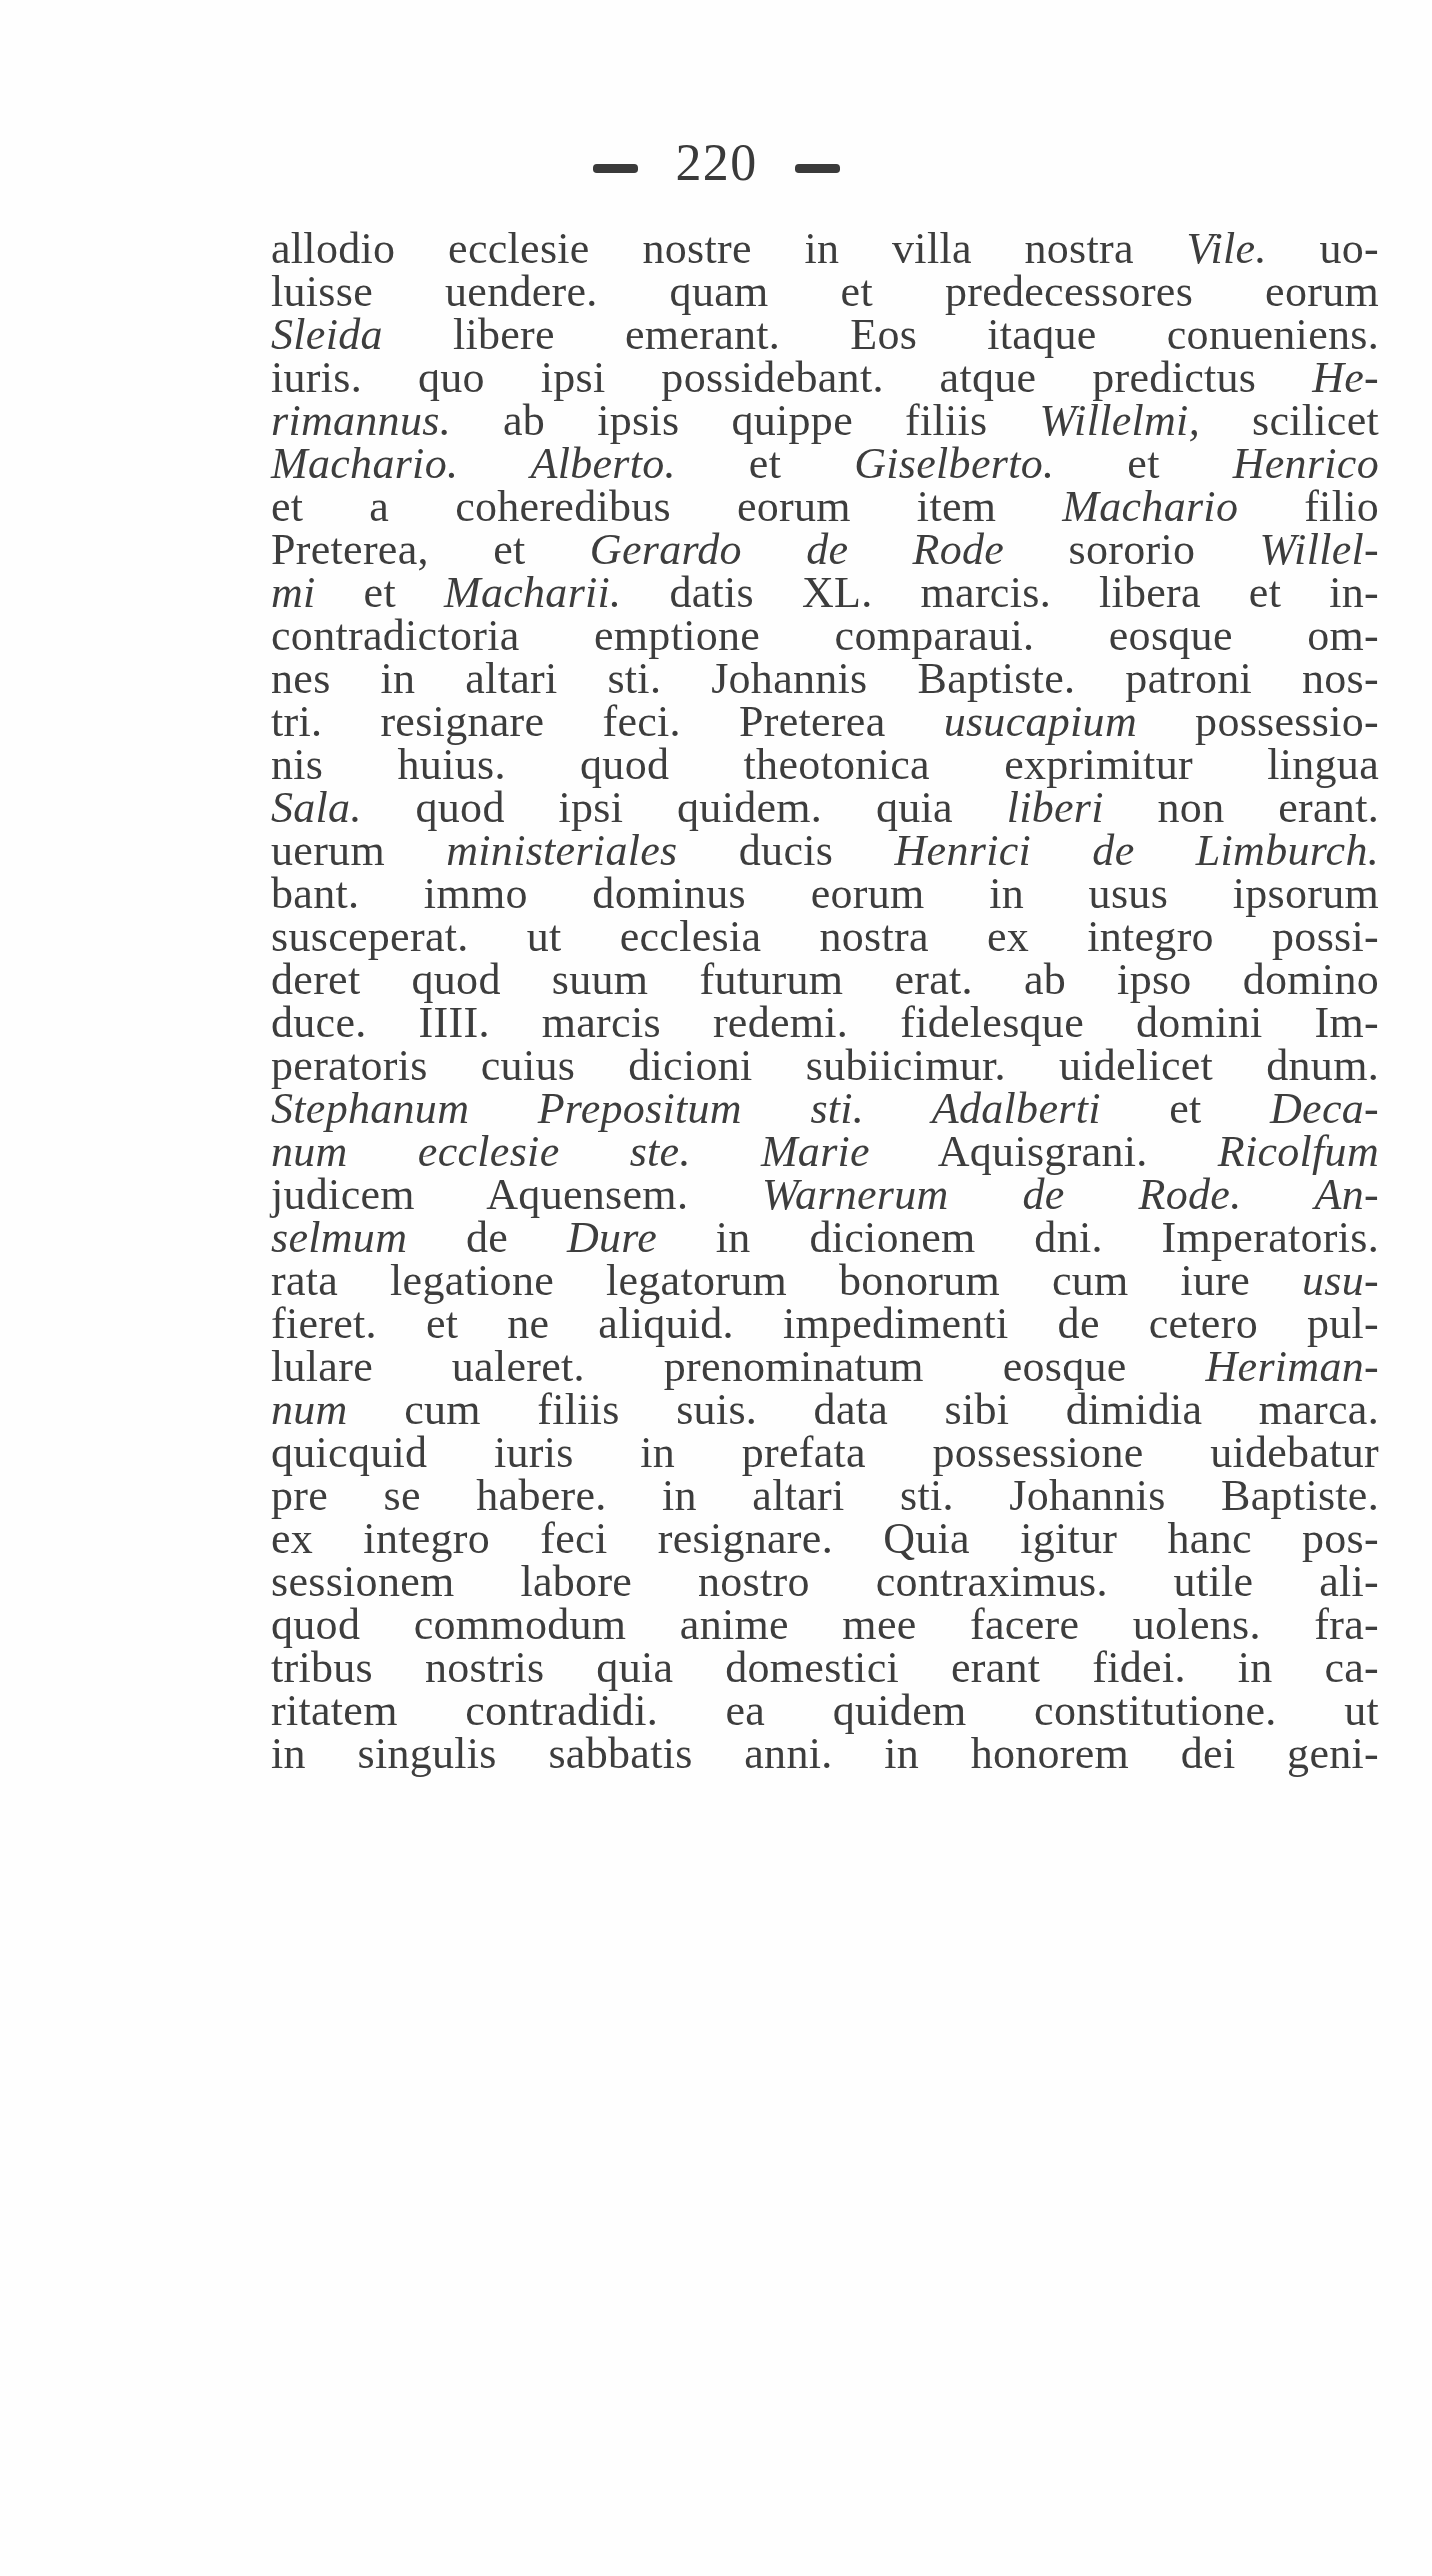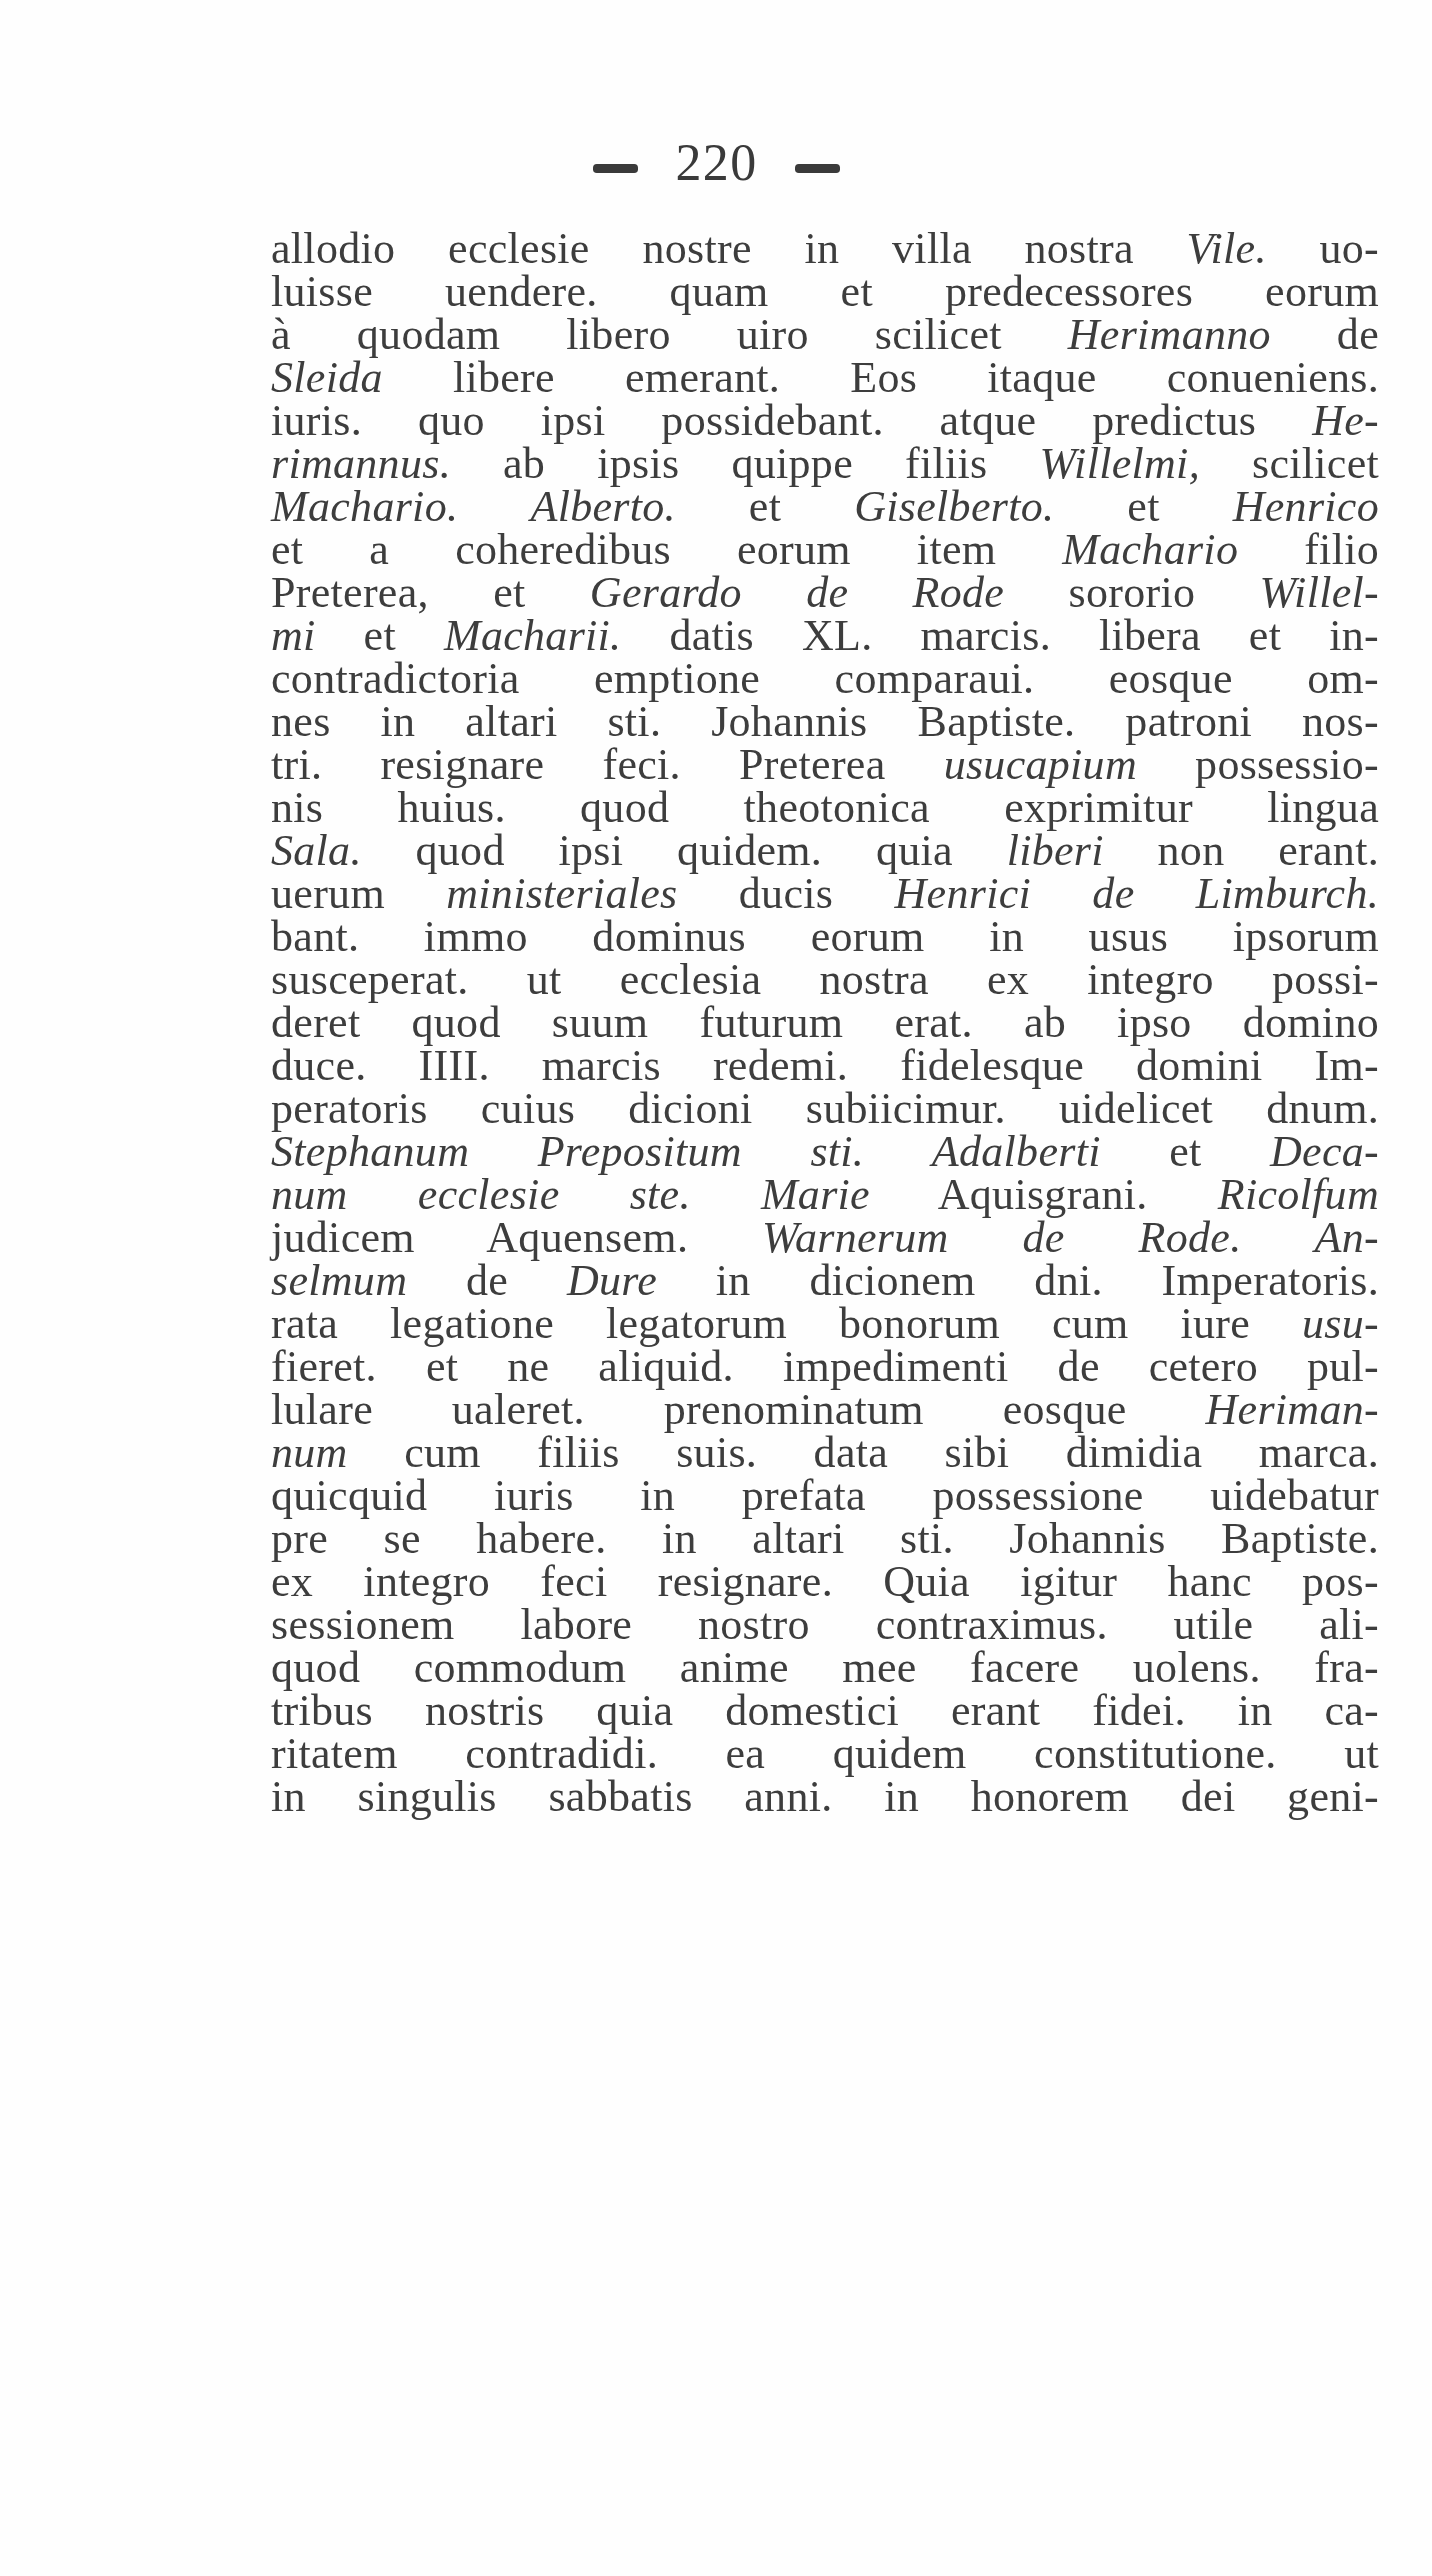--- a/index.html
+++ b/index.html
@@ -67,21 +67,20 @@
 <body>
 
 <div class="page">
   <div class="page-number">
     <span class="dash"></span><span>220</span><span class="dash"></span>
   </div>
 
   <div class="body-text" id="body-text">
       <div class="line"><span>allodio ecclesie nostre in villa nostra </span><span class="seg-i">Vile.</span><span> uo-</span></div>
       <div class="line"><span>luisse uendere. quam et predecessores eorum</span></div>
-      <div class="line"><span>à quodam libero uiro scilicet </span><span class="seg-i">Herimanno</span><span> de</span></div>
       <div class="line"><span class="seg-i">Sleida</span><span> libere emerant. Eos itaque conueniens.</span></div>
       <div class="line"><span>iuris. quo ipsi possidebant. atque predictus </span><span class="seg-i">He-</span></div>
       <div class="line"><span class="seg-i">rimannus.</span><span> ab ipsis quippe filiis </span><span class="seg-i">Willelmi,</span><span> scilicet</span></div>
       <div class="line"><span class="seg-i">Machario. Alberto.</span><span> et </span><span class="seg-i">Giselberto.</span><span> et </span><span class="seg-i">Henrico</span></div>
       <div class="line"><span>et a coheredibus eorum item </span><span class="seg-i">Machario</span><span> filio</span></div>
       <div class="line"><span>Preterea, et </span><span class="seg-i">Gerardo de Rode</span><span> sororio </span><span class="seg-i">Willel-</span></div>
       <div class="line"><span class="seg-i">mi</span><span> et </span><span class="seg-i">Macharii.</span><span> datis XL. marcis. libera et in-</span></div>
       <div class="line"><span>contradictoria emptione comparaui. eosque om-</span></div>
       <div class="line"><span>nes in altari sti. Johannis Baptiste. patroni nos-</span></div>
       <div class="line"><span>tri. resignare feci. Preterea </span><span class="seg-i">usucapium</span><span> possessio-</span></div>

